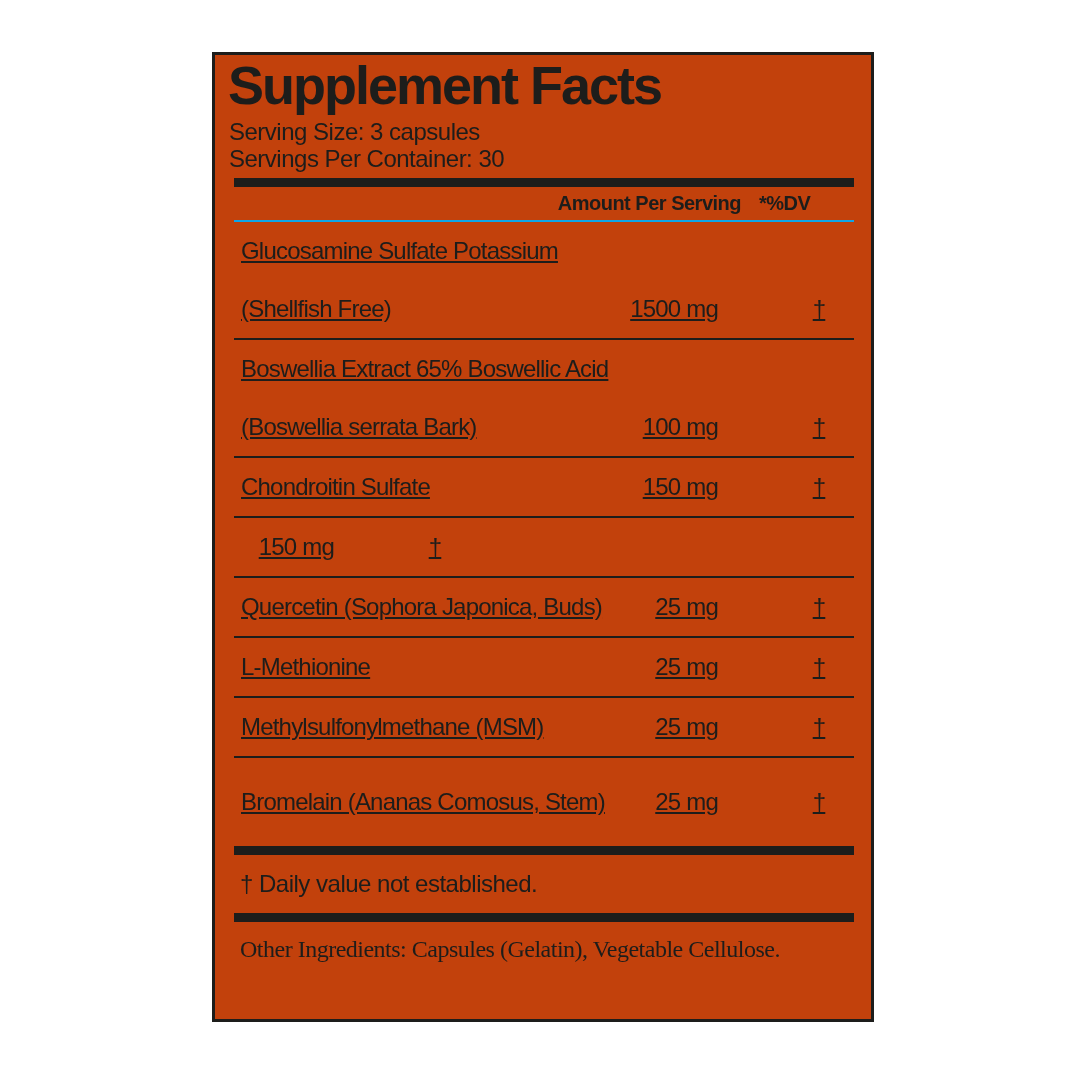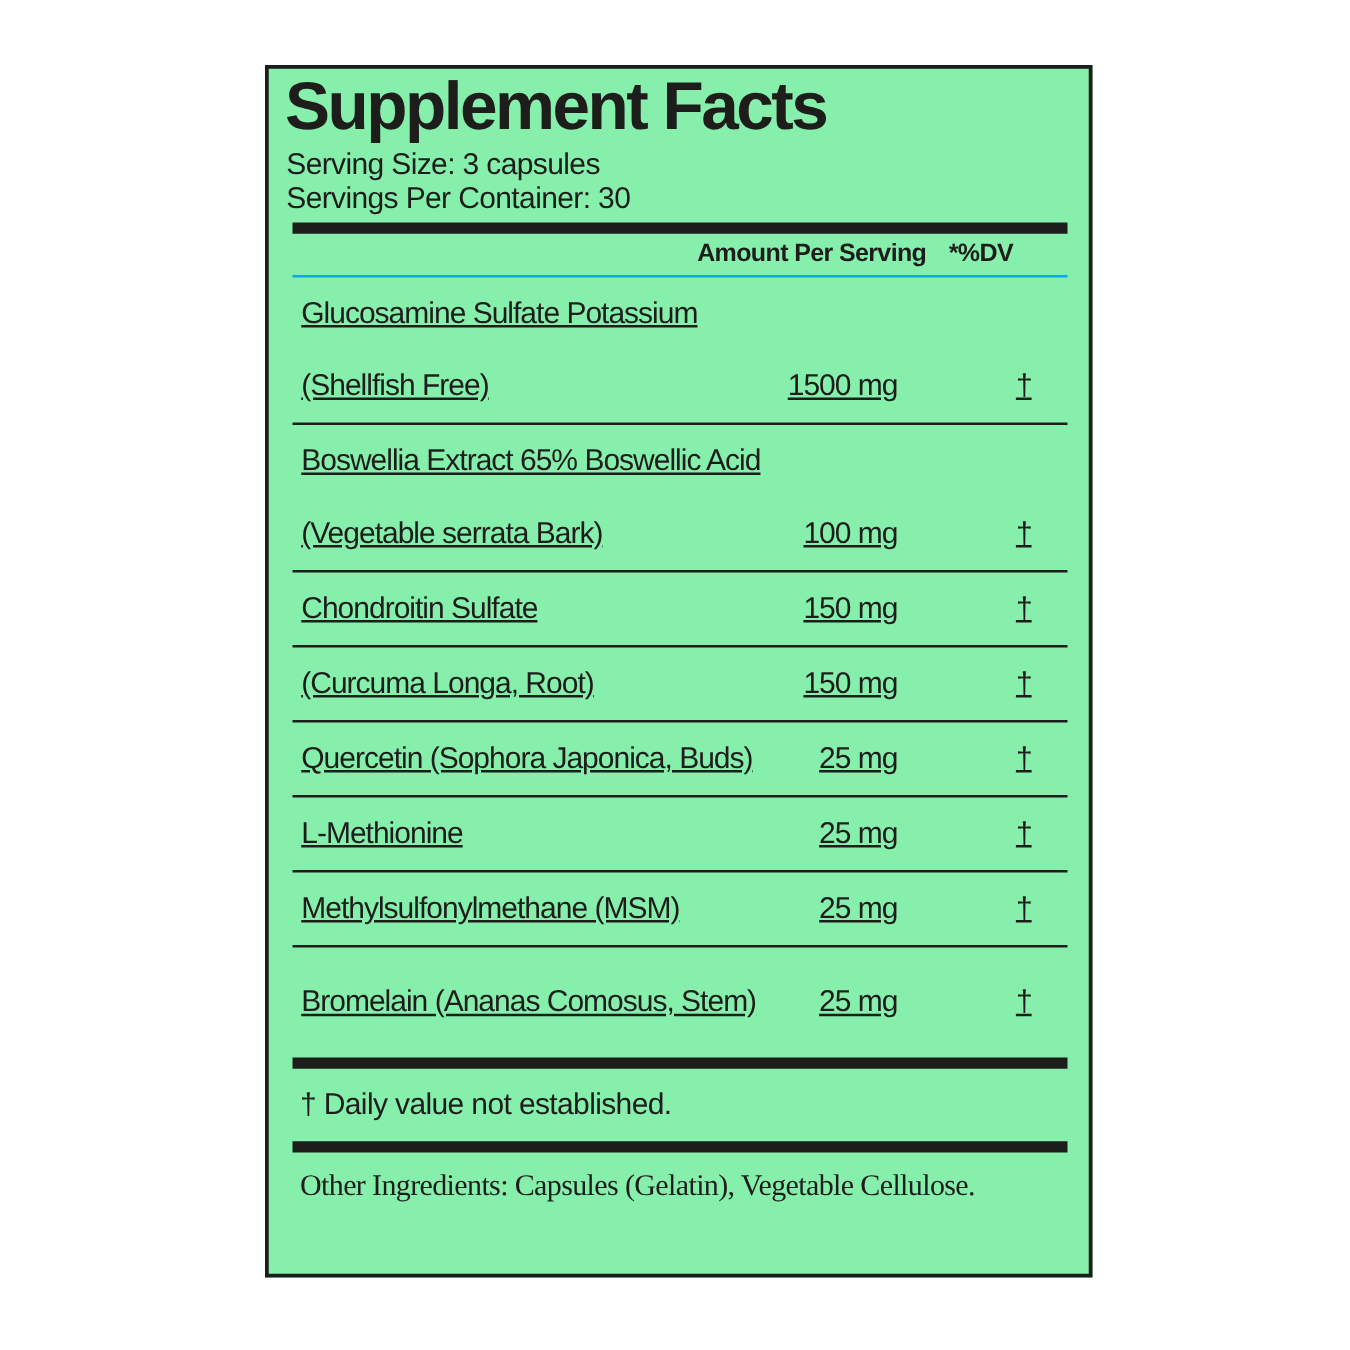--- a/index.html
+++ b/index.html
@@ -10,21 +10,21 @@
     color: #1d1d1b;
     overflow: hidden;
   }
   .page { position: relative; width: 1080px; height: 1080px; background: #ffffff; }
 
   .label {
     position: absolute;
     left: 212px; top: 52px;
     width: 662px; height: 970px;
     border: 3px solid #1d1d1b;
-    background: #86efac;
+    background: #c2410c;
   }
   .pad { margin: 0 17px 0 19px; }
 
   .title {
     margin: 5px 0 8px -6px;
     font-size: 54px;
     font-weight: bold;
     letter-spacing: -2px;
     line-height: 50px;
     white-space: nowrap;
@@ -118,37 +118,36 @@
           <span class="amt">1500 mg</span>
           <span class="dv">†</span>
         </div>
       </div>
 
       <div class="row">
         <div class="line">
           <span class="ing">Boswellia Extract 65% Boswellic Acid</span>
         </div>
         <div class="line">
-          <span class="ing">(Vegetable serrata Bark)</span>
+          <span class="ing">(Boswellia serrata Bark)</span>
           <span class="amt">100 mg</span>
           <span class="dv">†</span>
         </div>
       </div>
 
       <div class="row">
         <div class="line">
           <span class="ing">Chondroitin Sulfate</span>
           <span class="amt">150 mg</span>
           <span class="dv">†</span>
         </div>
       </div>
 
       <div class="row">
         <div class="line">
-          <span class="ing">(Curcuma Longa, Root)</span>
           <span class="amt">150 mg</span>
           <span class="dv">†</span>
         </div>
       </div>
 
       <div class="row">
         <div class="line">
           <span class="ing">Quercetin (Sophora Japonica, Buds)</span>
           <span class="amt">25 mg</span>
           <span class="dv">†</span>

